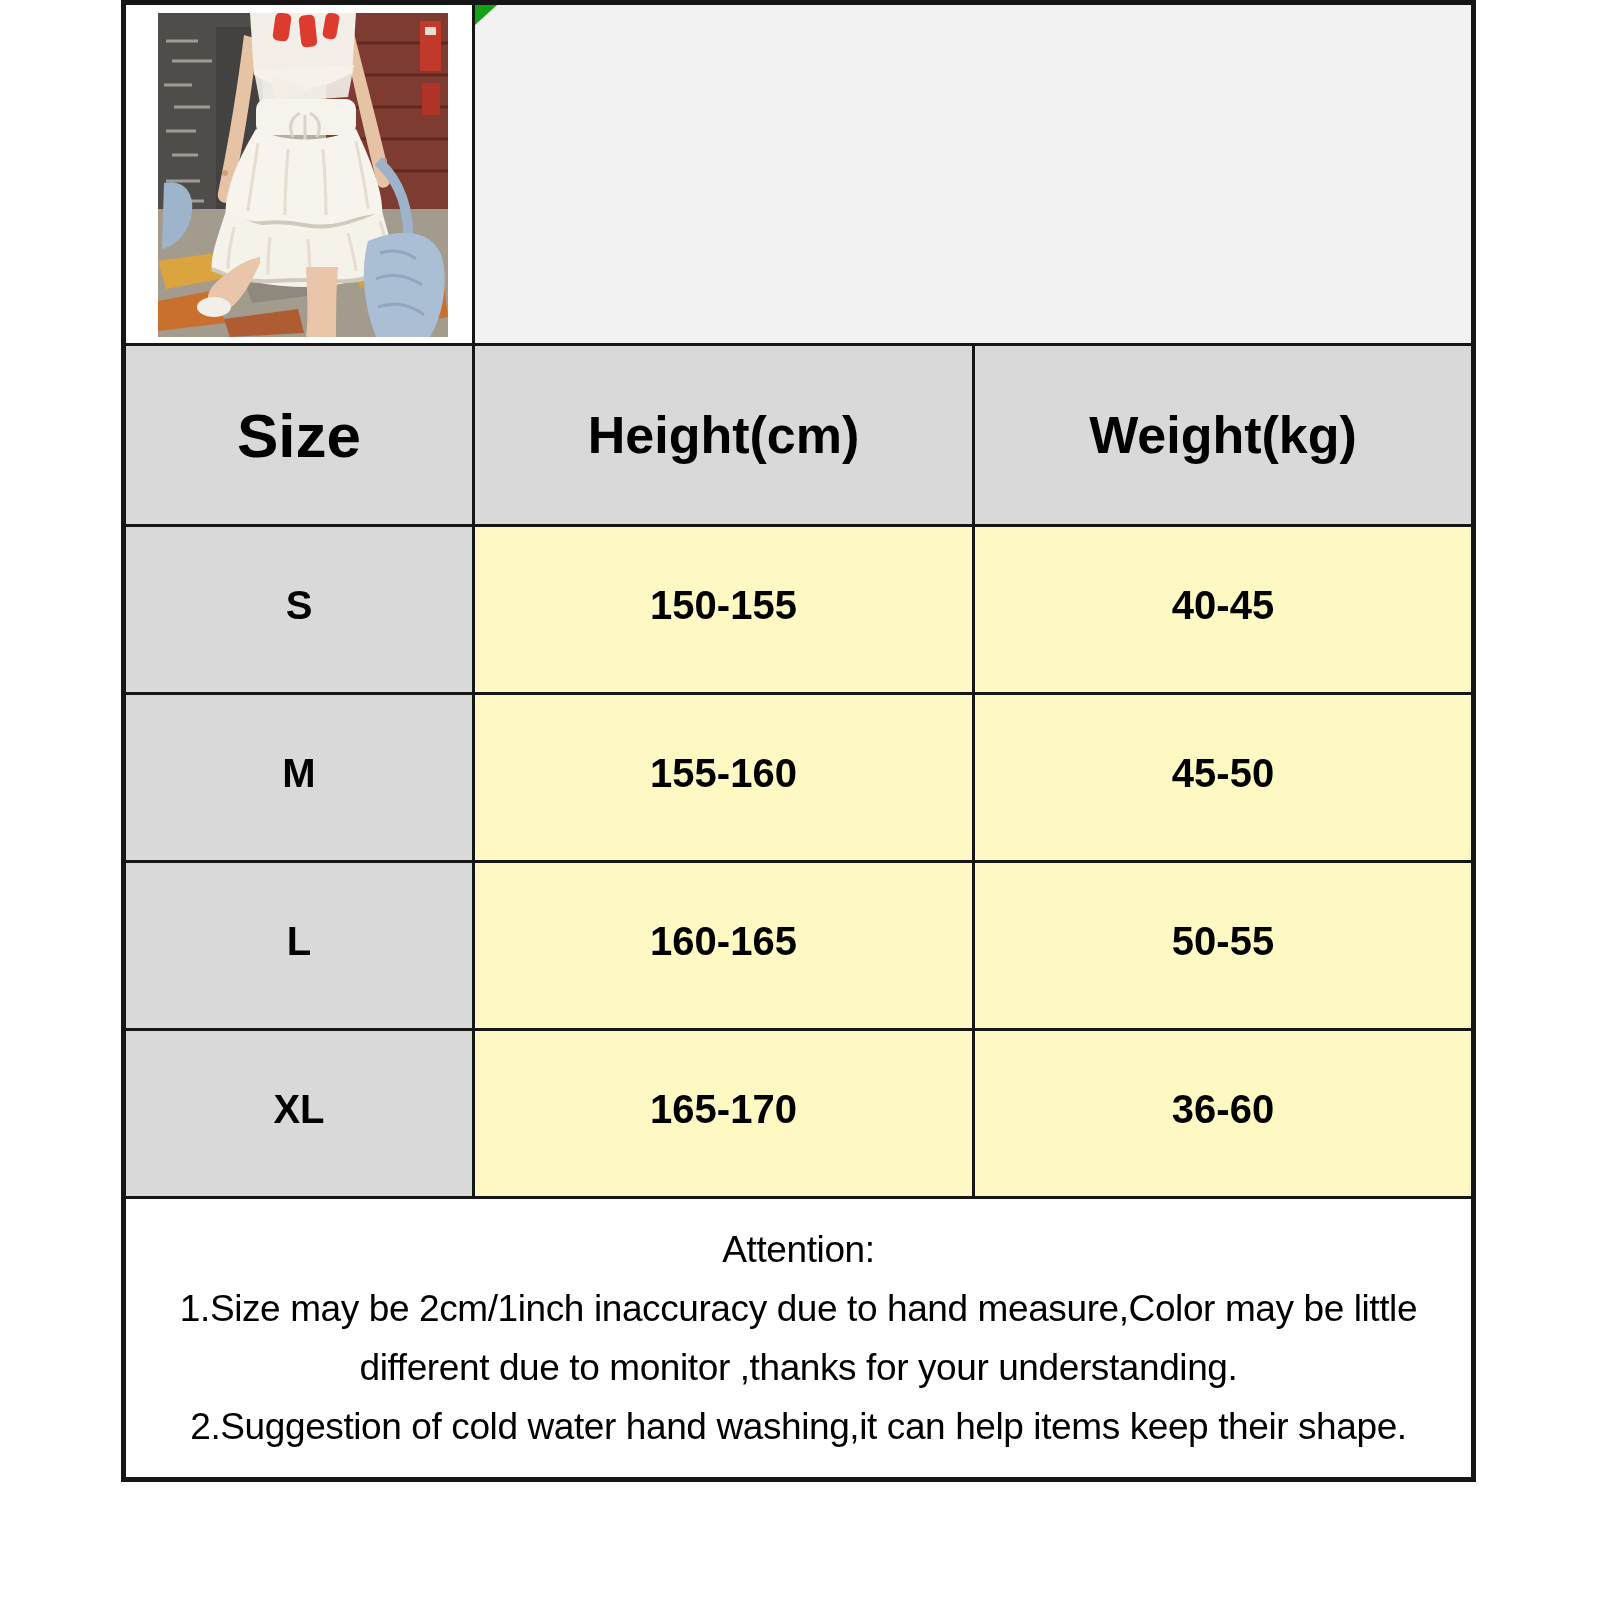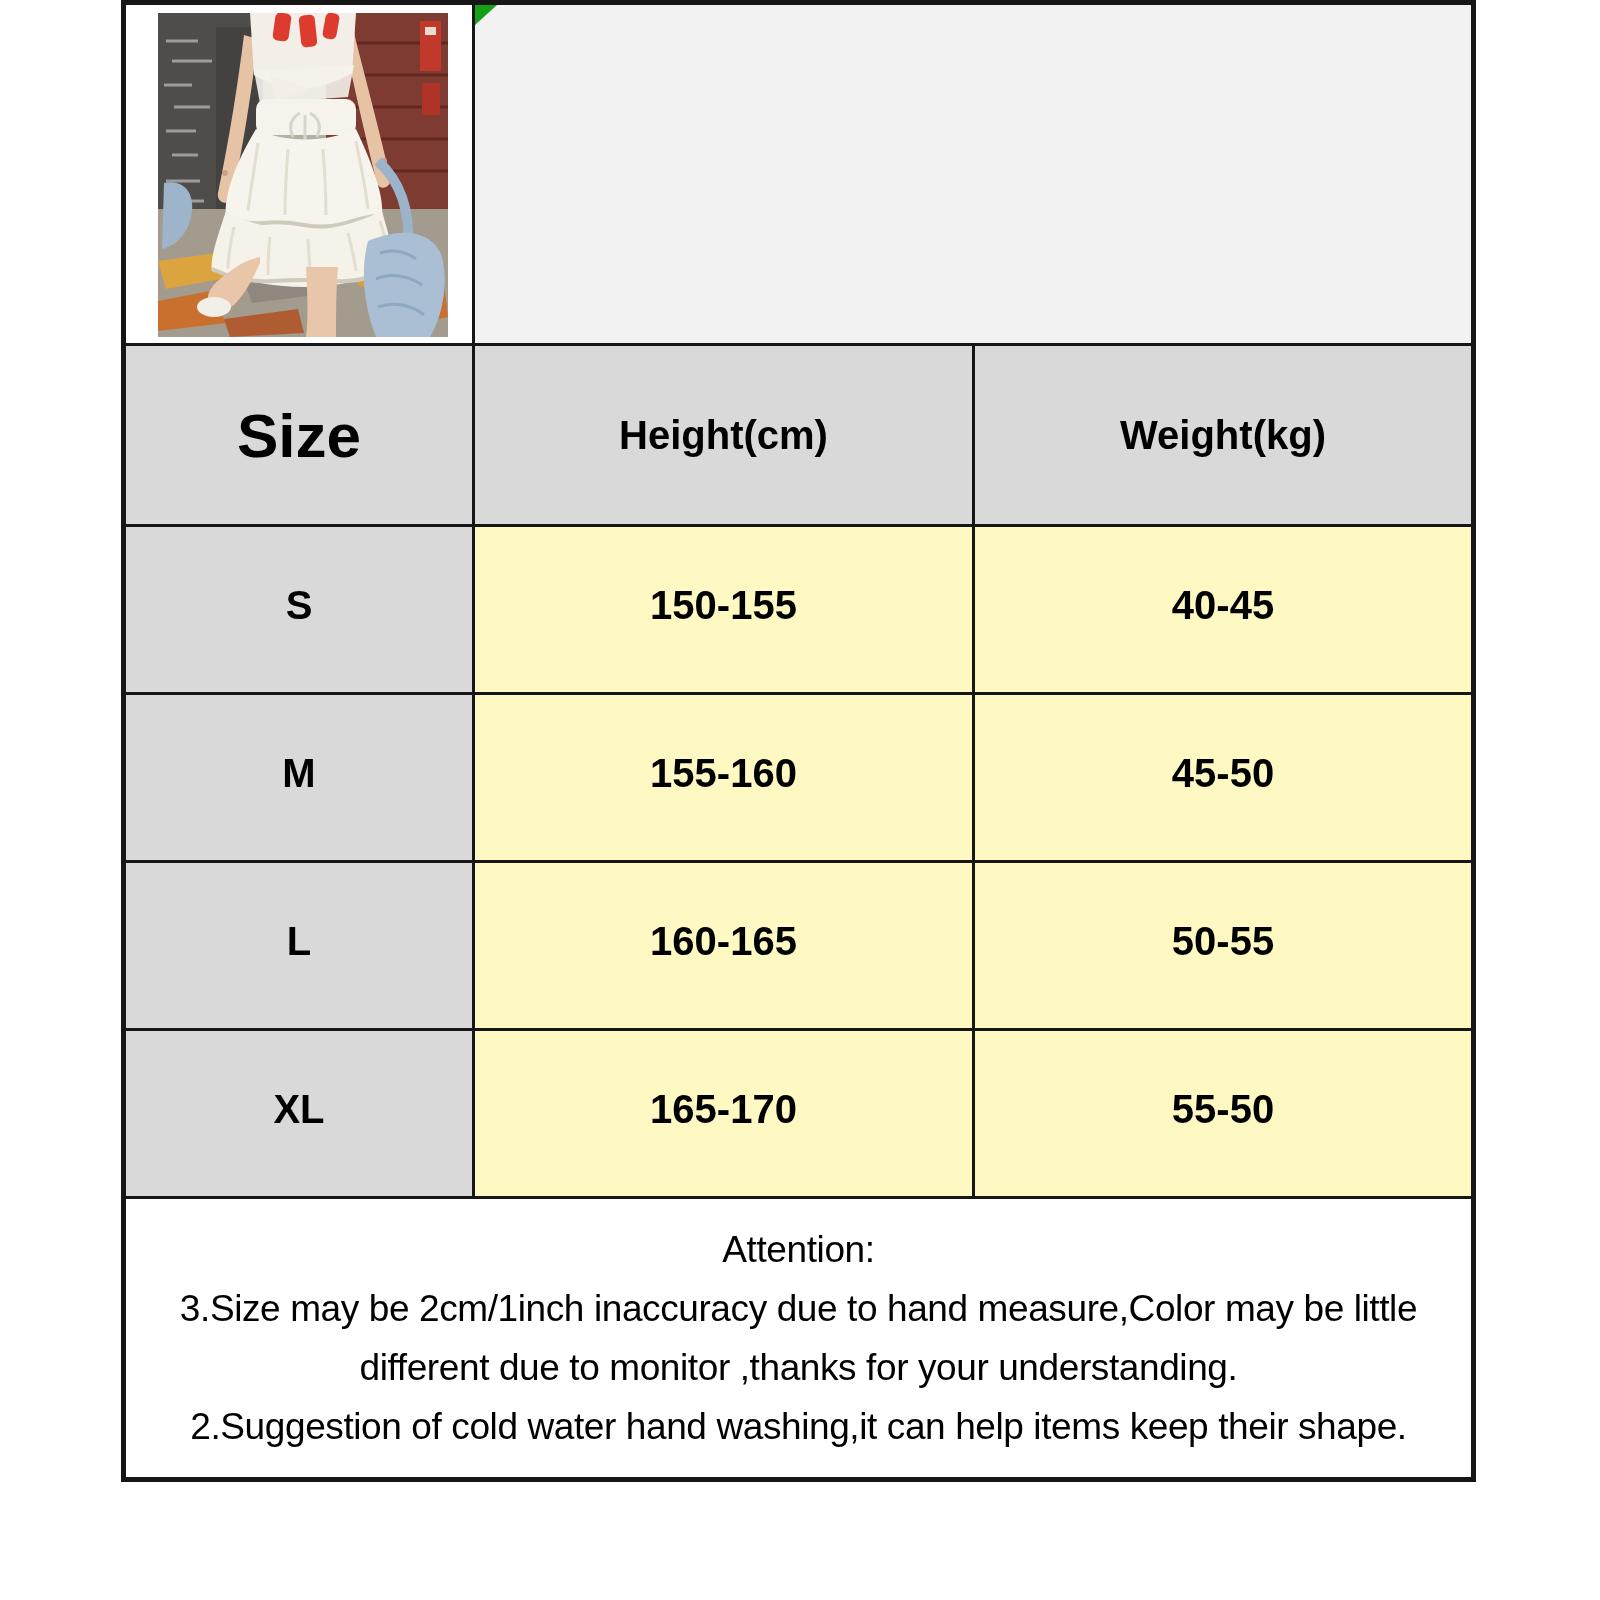--- a/index.html
+++ b/index.html
@@ -60,21 +60,21 @@
     height: 20px;
     background: #15a015;
     clip-path: polygon(0 0, 100% 0, 0 100%);
   }
   tr.header-row td {
     background: #d9d9d9;
     height: 178px;
     font-weight: bold;
   }
   td.size-head { font-size: 62px; }
-  td.col-head  { font-size: 40px; }
+  td.col-head  { font-size: 52px; }
 
   tr.data-row td {
     height: 157px;
     font-size: 40px;
     font-weight: bold;
     background: #fef9c3;
     padding-bottom: 8px;
   }
   tr.data-row td.row-label {
     background: #d9d9d9;
@@ -203,25 +203,25 @@
       <td>45-50</td>
     </tr>
     <tr class="data-row">
       <td class="row-label">L</td>
       <td>160-165</td>
       <td>50-55</td>
     </tr>
     <tr class="data-row">
       <td class="row-label">XL</td>
       <td>165-170</td>
-      <td>55-50</td>
+      <td>36-60</td>
     </tr>
 
     <tr>
       <td class="attention-cell" colspan="3">
         <span class="attn-heading">Attention:</span>
-        <span class="attn-note">3.Size may be 2cm/1inch inaccuracy due to hand measure,Color may be little different due to monitor ,thanks for your understanding.</span>
+        <span class="attn-note">1.Size may be 2cm/1inch inaccuracy due to hand measure,Color may be little different due to monitor ,thanks for your understanding.</span>
         <span class="attn-note">2.Suggestion of cold water hand washing,it can help items keep their shape.</span>
       </td>
     </tr>
   </tbody>
     </table>
 </div>
 
 </body></html>

